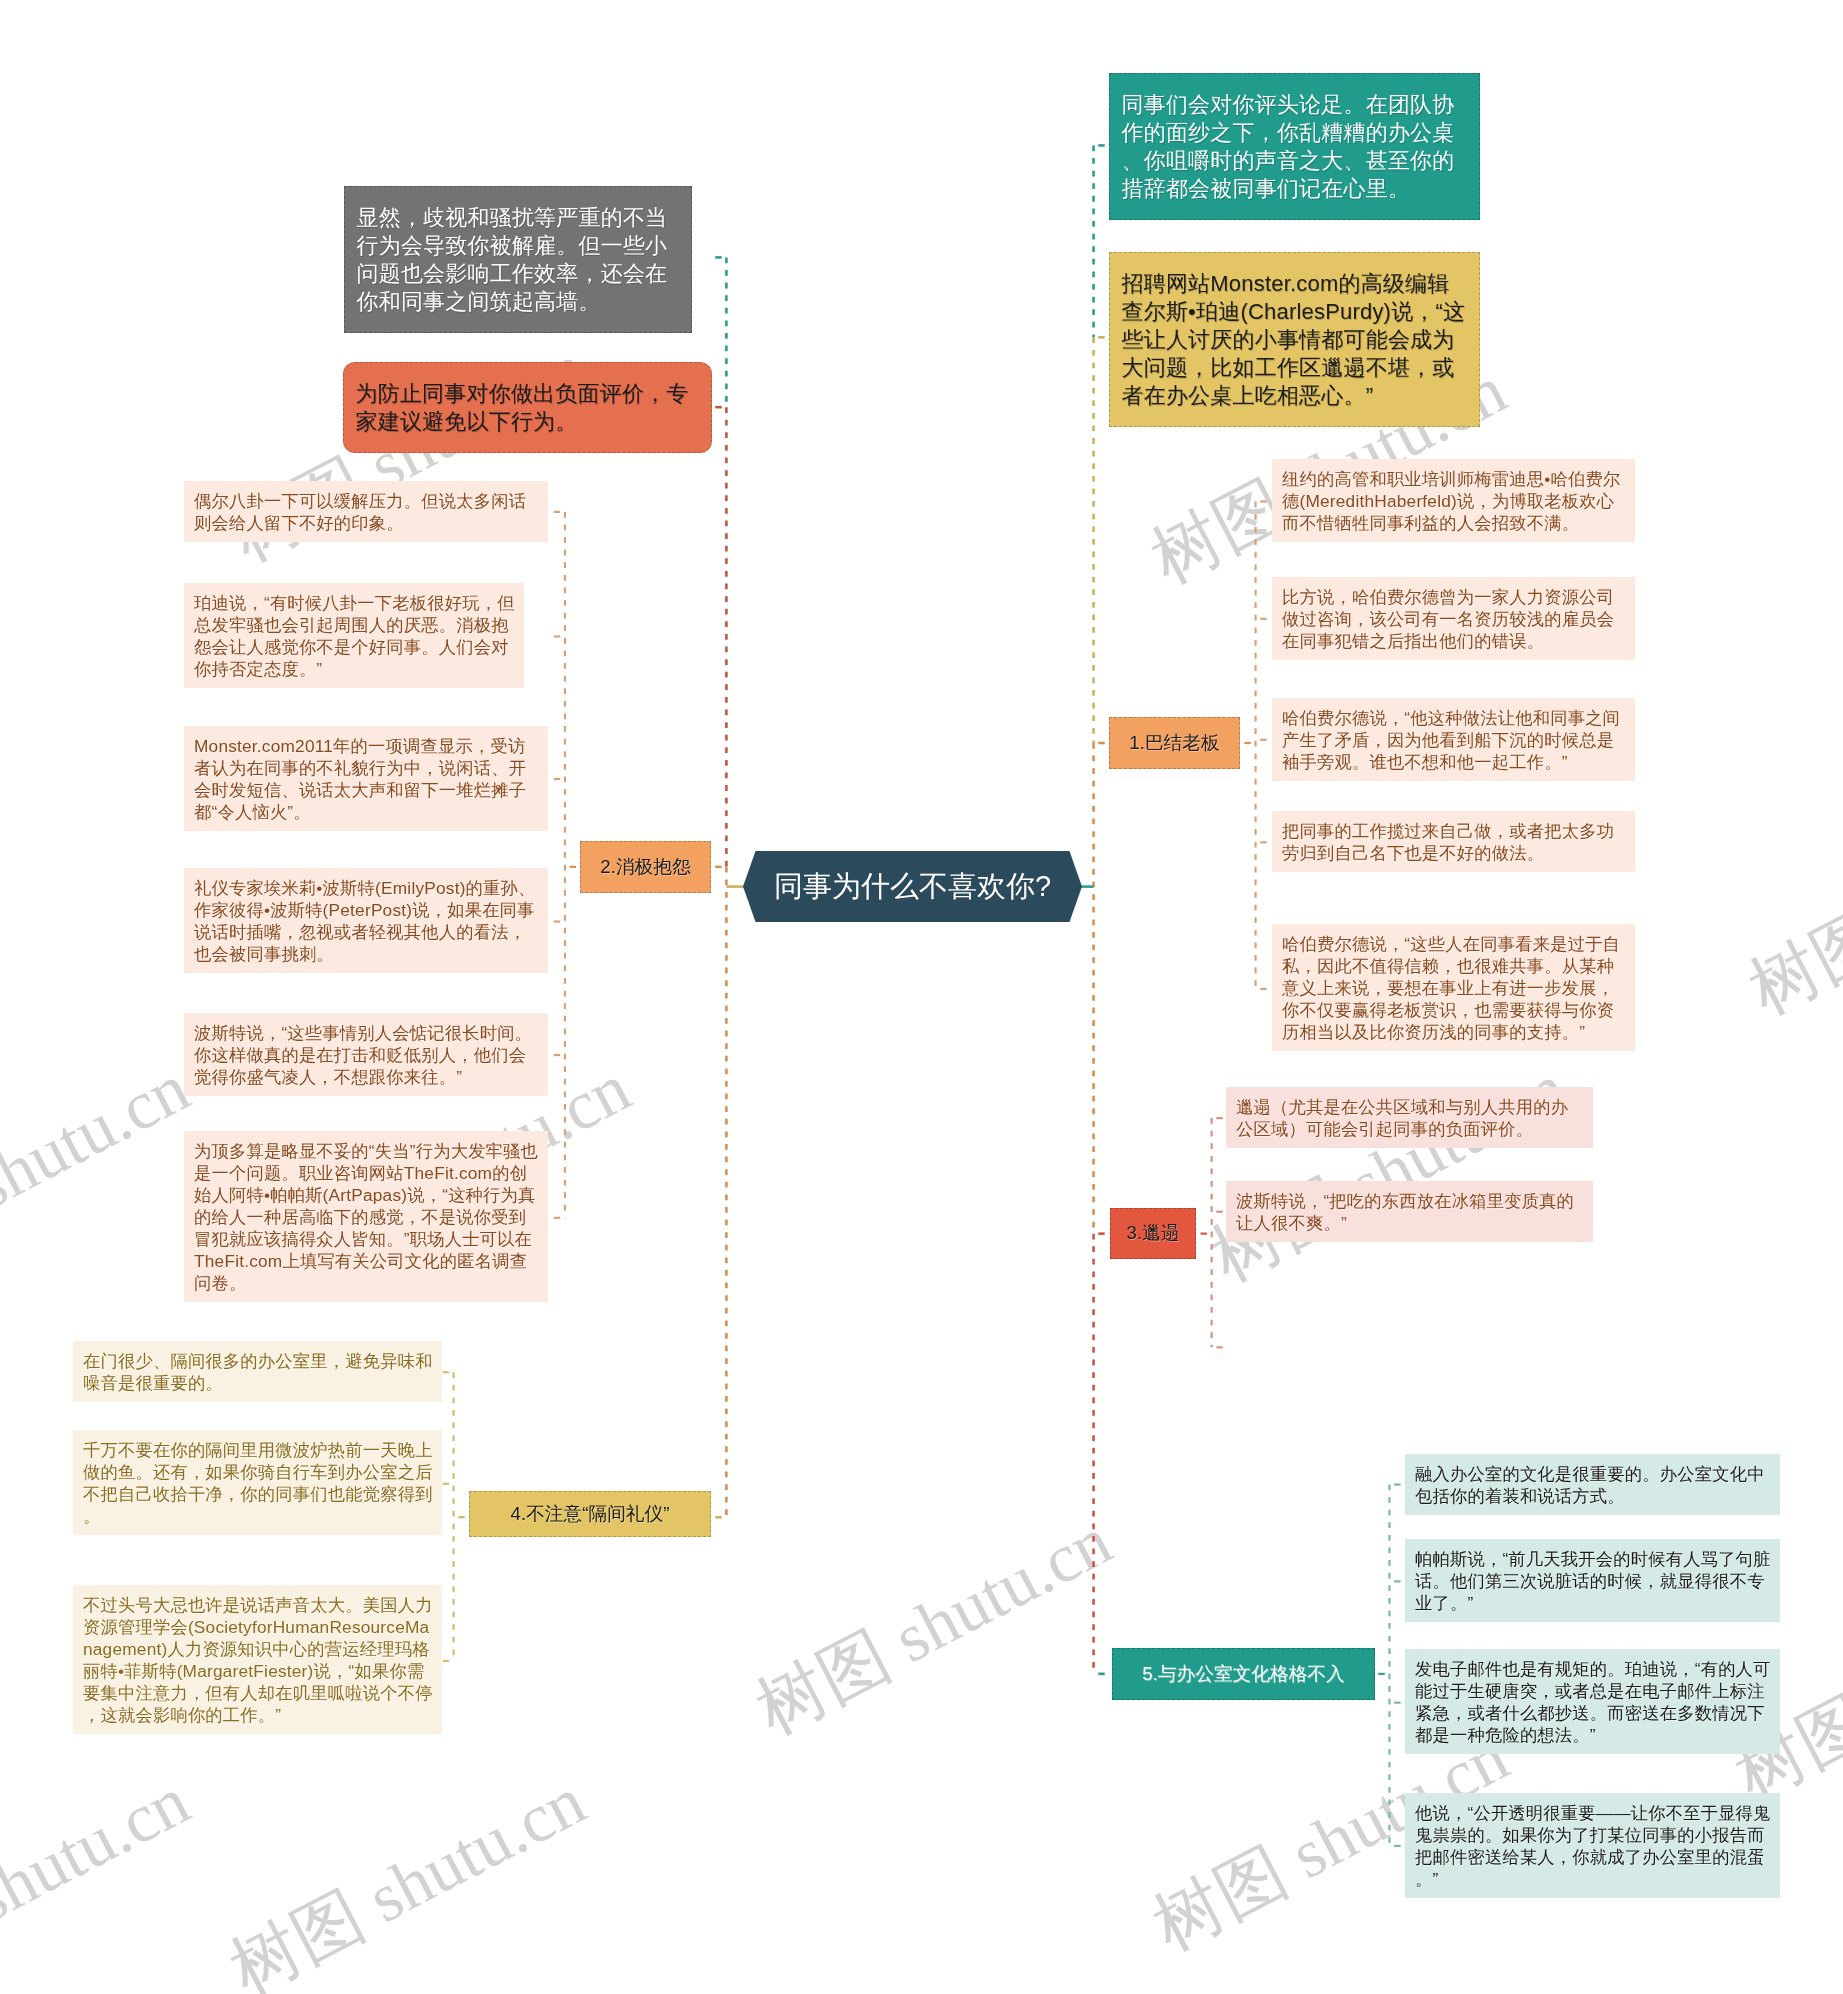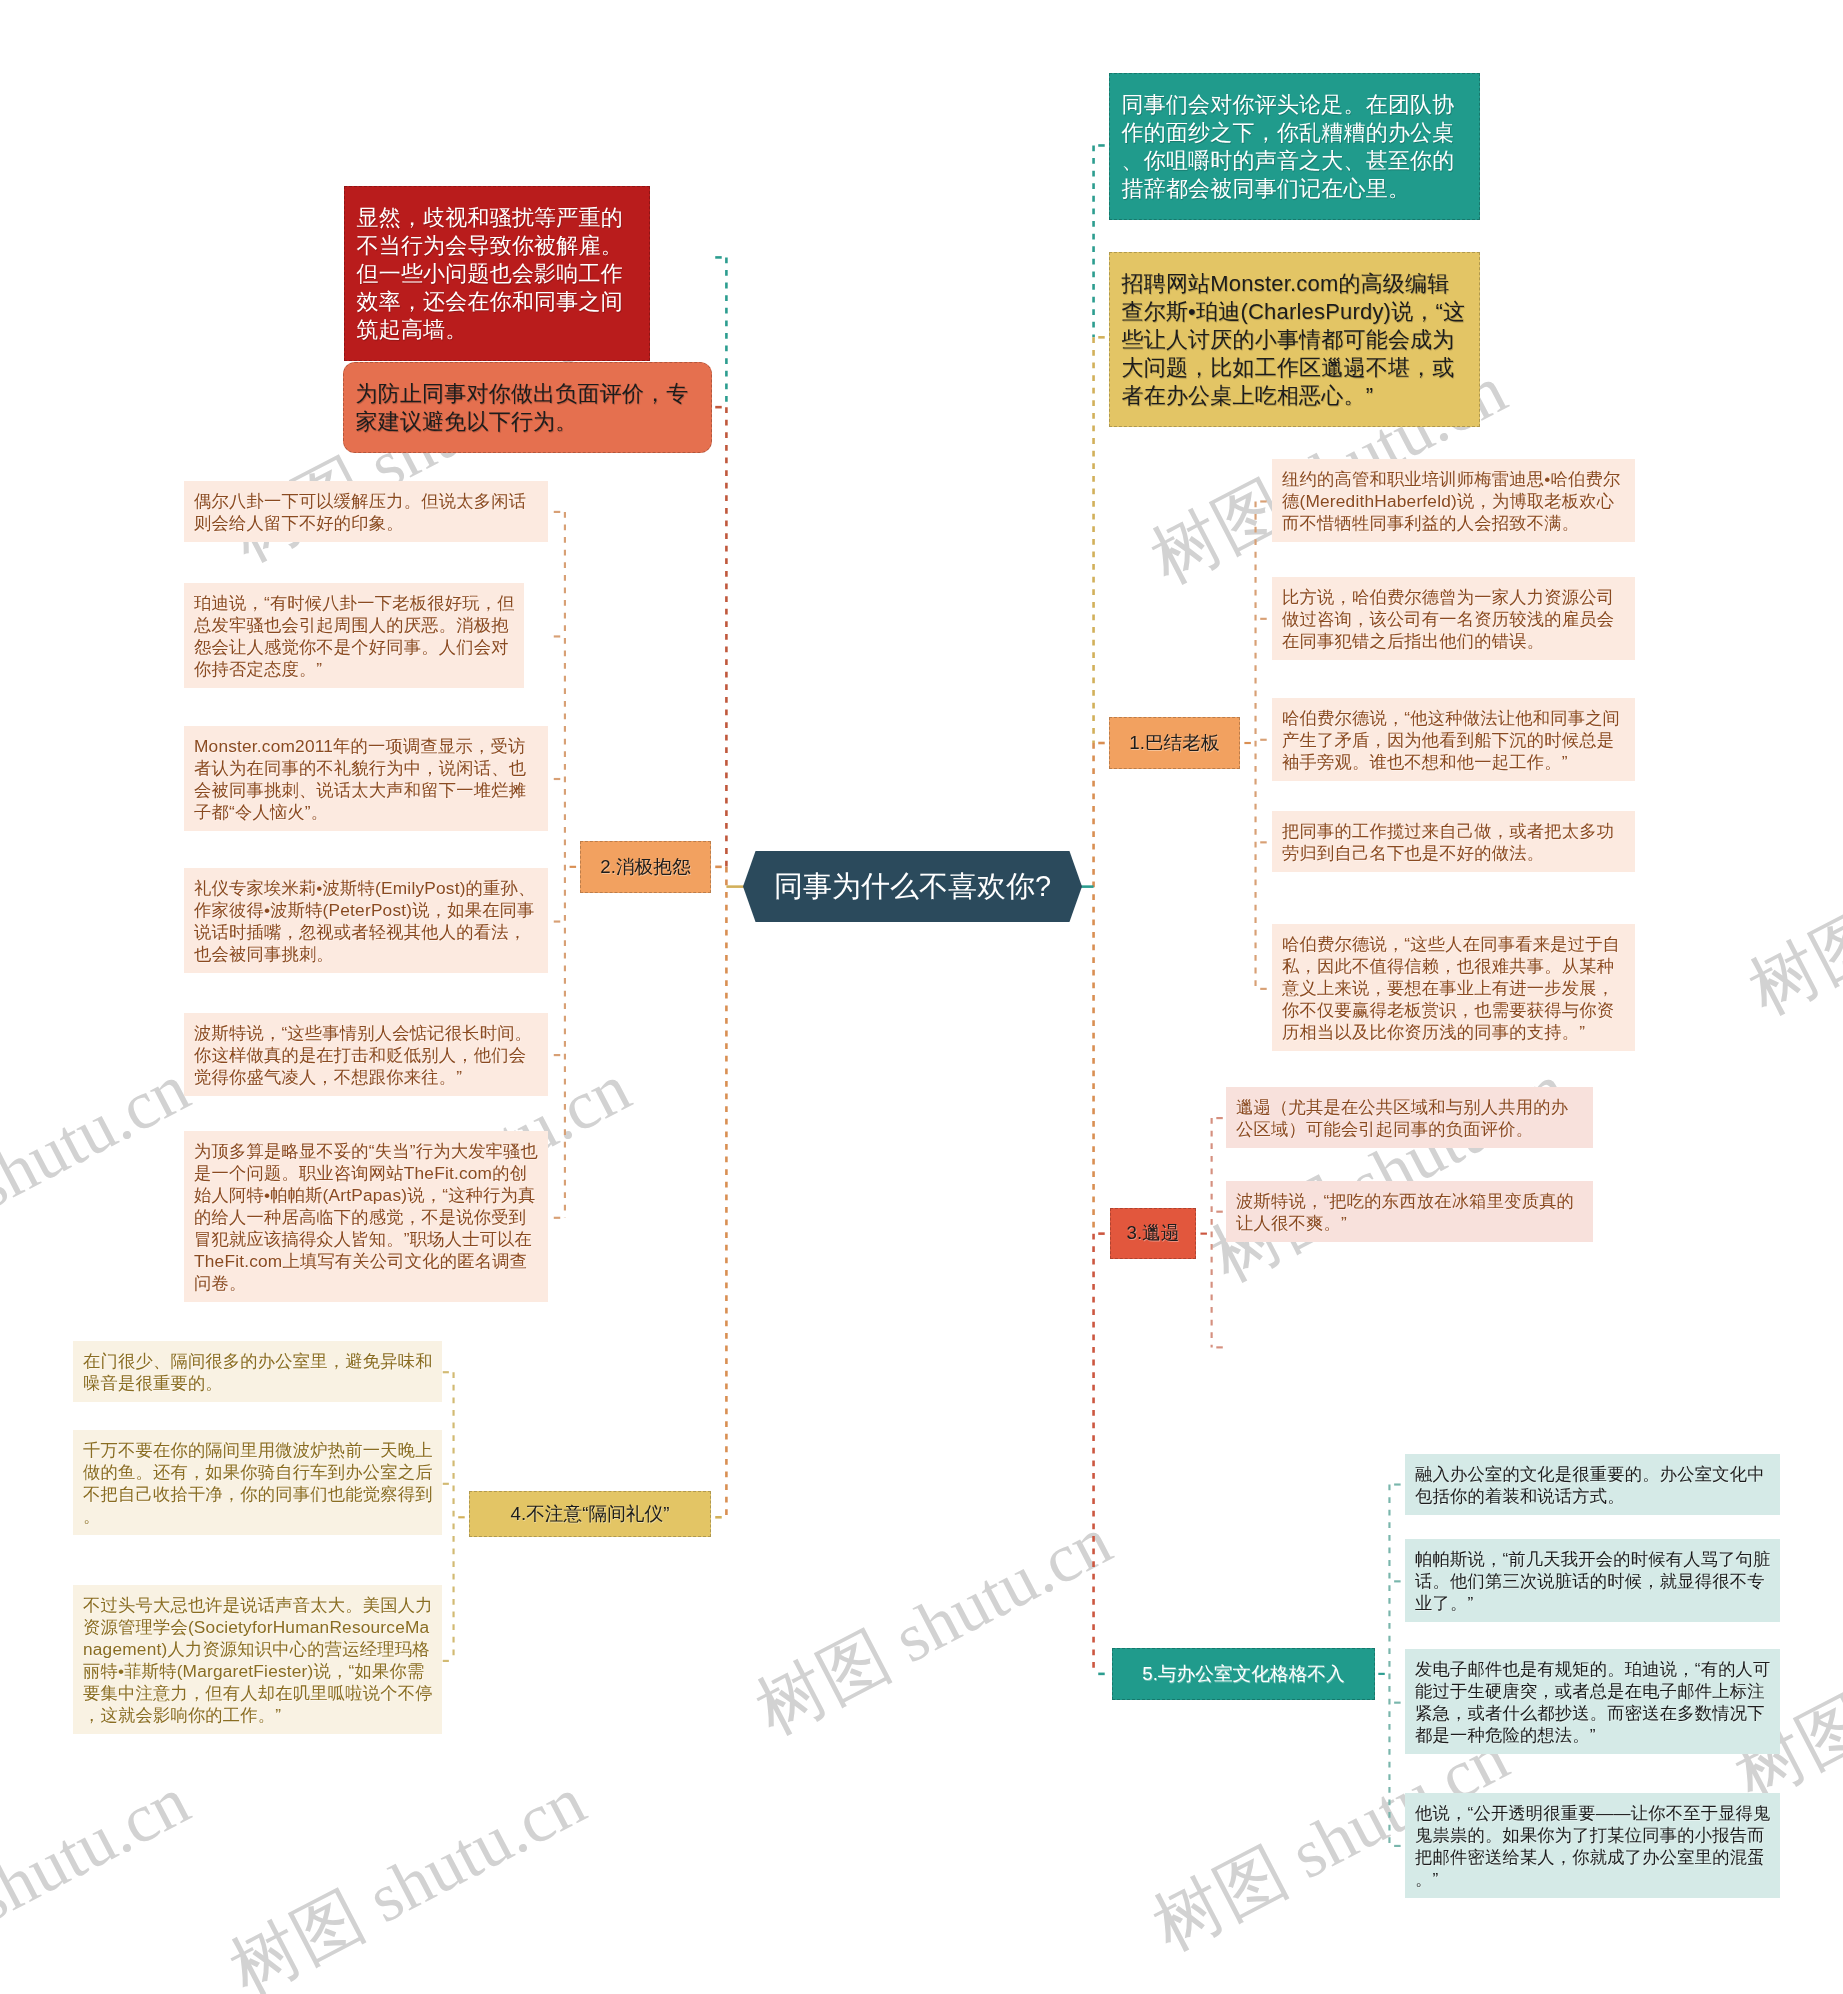--- a/index.html
+++ b/index.html
@@ -79,37 +79,37 @@
 <line x1="1519.0" y1="2325.0" x2="1544" y2="2325.0" stroke="#2c9d8f" stroke-width="3.6" stroke-dasharray="9 1000" stroke-dashoffset="-6.5"></line>
 <line x1="1930" y1="2062.0" x2="1930" y2="2564.0" stroke="#79b6ac" stroke-width="3.0" stroke-dasharray="8 9.5"></line>
 <line x1="1930" y1="2325.0" x2="1910" y2="2325.0" stroke="#2c9d8f" stroke-width="3.0" stroke-dasharray="9 1000" stroke-dashoffset="-6.5"></line>
 <line x1="1930" y1="2062.0" x2="1951" y2="2062.0" stroke="#79b6ac" stroke-width="3.0" stroke-dasharray="9 1000" stroke-dashoffset="-6.5"></line>
 <line x1="1930" y1="2196.5" x2="1951" y2="2196.5" stroke="#79b6ac" stroke-width="3.0" stroke-dasharray="9 1000" stroke-dashoffset="-6.5"></line>
 <line x1="1930" y1="2365.0" x2="1951" y2="2365.0" stroke="#79b6ac" stroke-width="3.0" stroke-dasharray="9 1000" stroke-dashoffset="-6.5"></line>
 <line x1="1930" y1="2564.0" x2="1951" y2="2564.0" stroke="#79b6ac" stroke-width="3.0" stroke-dasharray="9 1000" stroke-dashoffset="-6.5"></line>
 <line x1="1009.0" y1="1231.5" x2="1039" y2="1231.5" stroke="#d2b05a" stroke-width="3.6"></line>
 <line x1="1496" y1="1231.5" x2="1519.0" y2="1231.5" stroke="#2c9d8f" stroke-width="3.6"></line>
 </svg>
-<div class="nbox big" style="left:344px;top:186px;width:306px;min-height:143px;background:#b91c1c;color:#ffffff;">
+<div class="nbox big" style="left:344px;top:186px;width:348px;min-height:143px;background:#737373;color:#ffffff;">
  <div class="txt">显然，歧视和骚扰等严重的不当行为会导致你被解雇。但一些小问题也会影响工作效率，还会在你和同事之间筑起高墙。</div>
     </div>
 <div class="nbox big" style="left:343px;top:362px;width:369px;min-height:90px;background:#e5704f;color:#1c1c1c;border-radius:12px;">
  <div class="txt">为防止同事对你做出负面评价，专家建议避免以下行为。</div>
     </div>
 <div class="nbox l1" style="left:580px;top:841px;width:131px;height:52px;background:#f2a160;color:#1c1c1c;">
  <div class="txt">2.消极抱怨</div>
     </div>
 <div class="nbox leaf" style="left:184px;top:481px;width:364px;background:#fceae0;color:#8a4a20;">
  <div class="txt">偶尔八卦一下可以缓解压力。但说太多闲话则会给人留下不好的印象。</div>
     </div>
 <div class="nbox leaf" style="left:184px;top:583px;width:340px;background:#fceae0;color:#8a4a20;">
  <div class="txt">珀迪说，“有时候八卦一下老板很好玩，但总发牢骚也会引起周围人的厌恶。消极抱怨会让人感觉你不是个好同事。人们会对你持否定态度。”</div>
     </div>
 <div class="nbox leaf" style="left:184px;top:726px;width:364px;background:#fceae0;color:#8a4a20;">
- <div class="txt">Monster.com2011年的一项调查显示，受访者认为在同事的不礼貌行为中，说闲话、也会被同事挑刺、说话太大声和留下一堆烂摊子都“令人恼火”。</div>
+ <div class="txt">Monster.com2011年的一项调查显示，受访者认为在同事的不礼貌行为中，说闲话、开会时发短信、说话太大声和留下一堆烂摊子都“令人恼火”。</div>
     </div>
 <div class="nbox leaf" style="left:184px;top:868px;width:364px;background:#fceae0;color:#8a4a20;">
  <div class="txt">礼仪专家埃米莉•波斯特(EmilyPost)的重孙、作家彼得•波斯特(PeterPost)说，如果在同事说话时插嘴，忽视或者轻视其他人的看法，也会被同事挑刺。</div>
     </div>
 <div class="nbox leaf" style="left:184px;top:1013px;width:364px;background:#fceae0;color:#8a4a20;">
  <div class="txt">波斯特说，“这些事情别人会惦记很长时间。你这样做真的是在打击和贬低别人，他们会觉得你盛气凌人，不想跟你来往。”</div>
     </div>
 <div class="nbox leaf" style="left:184px;top:1131px;width:364px;background:#fceae0;color:#8a4a20;">
  <div class="txt">为顶多算是略显不妥的“失当”行为大发牢骚也是一个问题。职业咨询网站TheFit.com的创始人阿特•帕帕斯(ArtPapas)说，“这种行为真的给人一种居高临下的感觉，不是说你受到冒犯就应该搞得众人皆知。”职场人士可以在TheFit.com上填写有关公司文化的匿名调查问卷。</div>
     </div>

